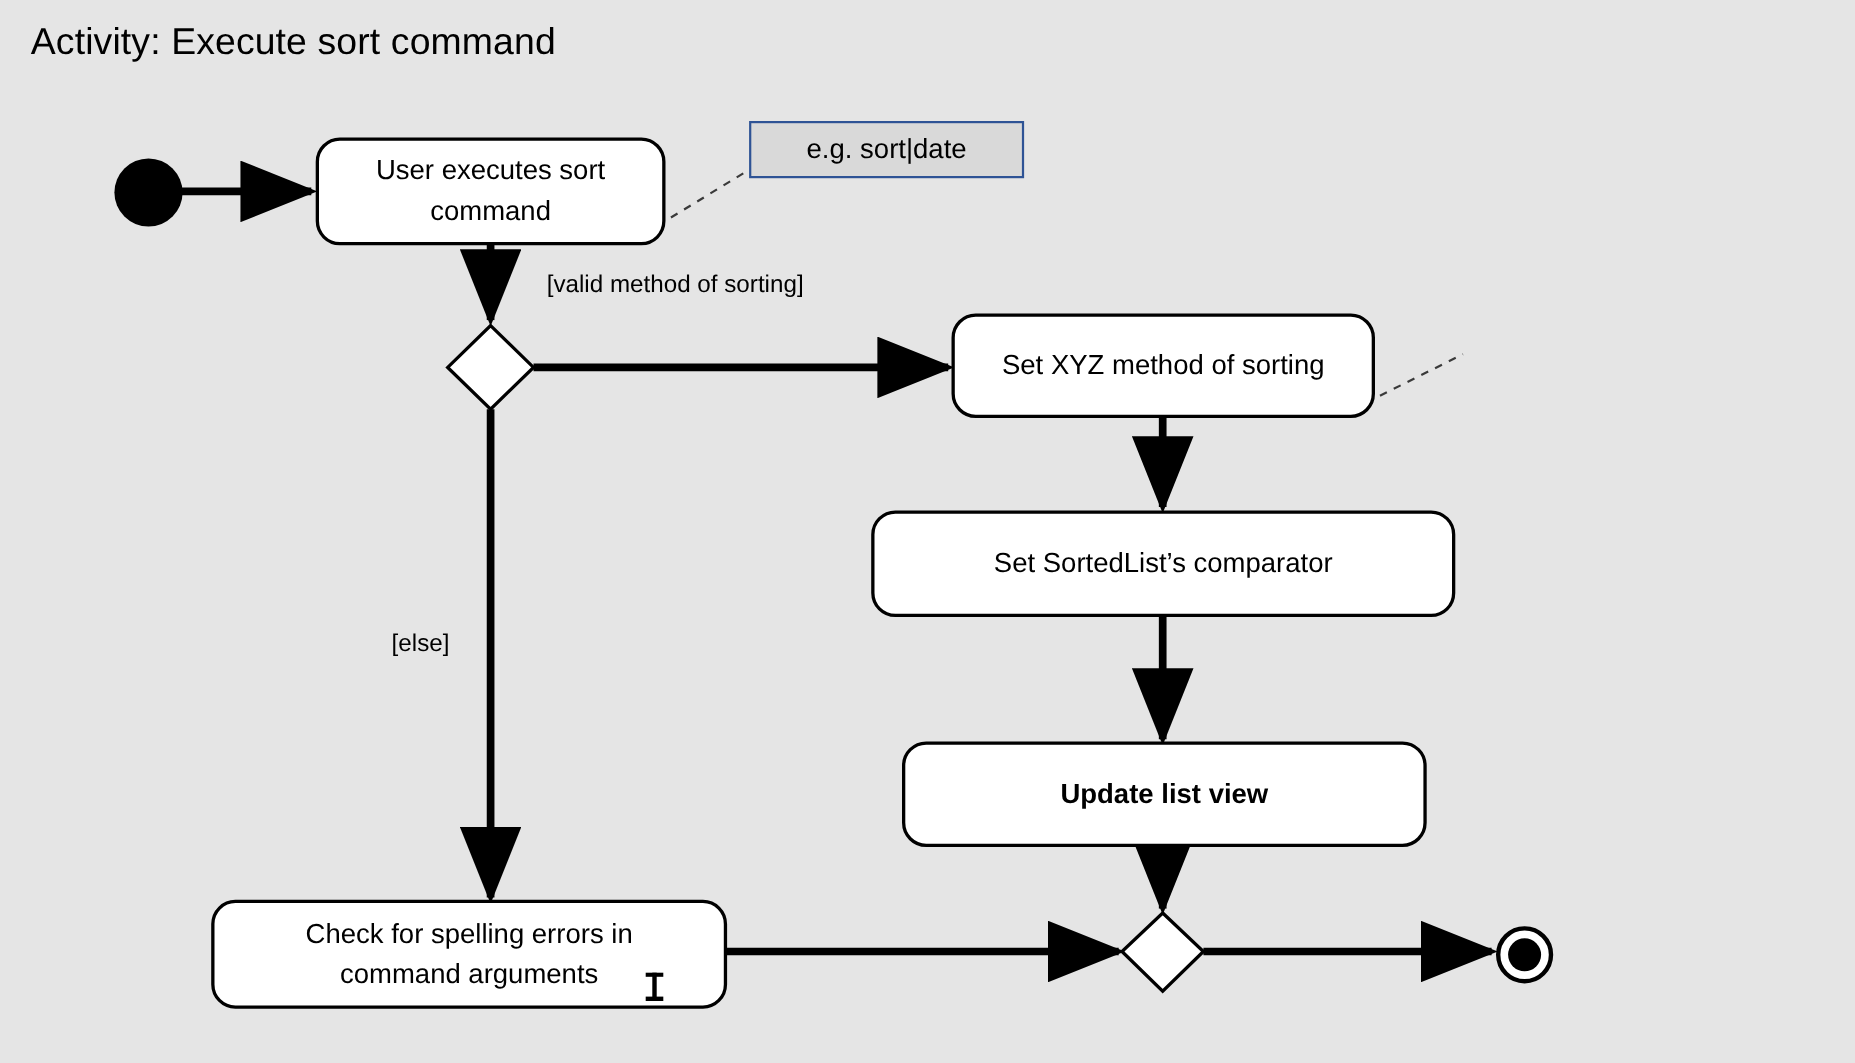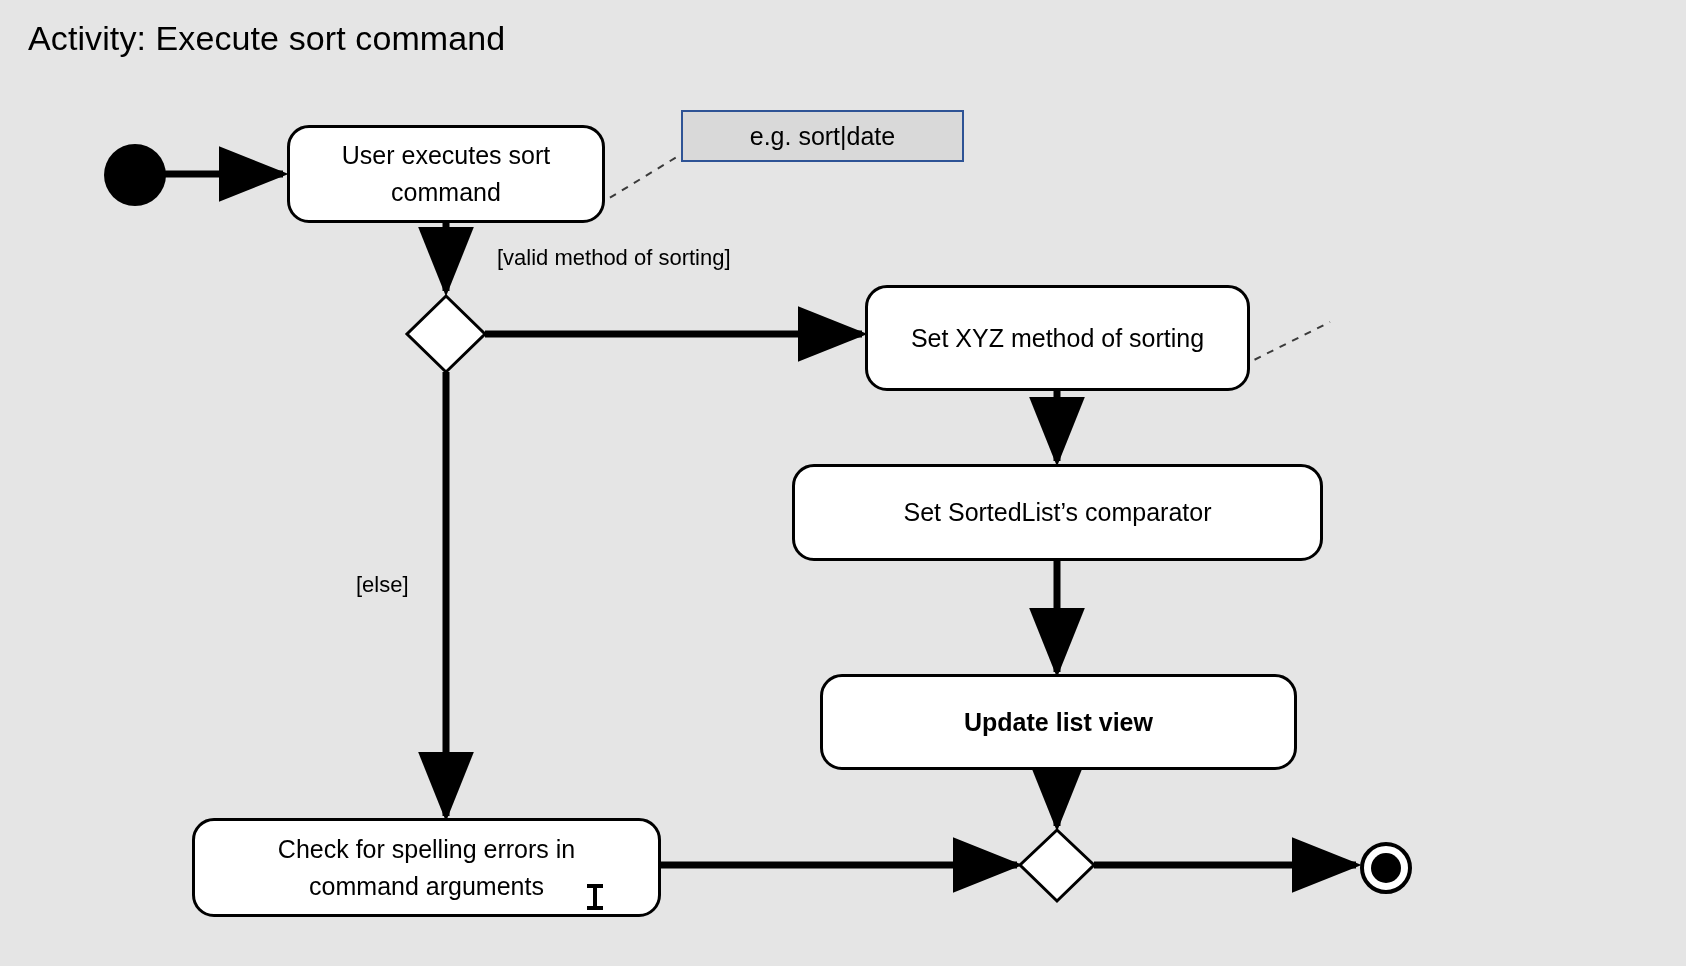--- a/index.html
+++ b/index.html
@@ -162,21 +162,21 @@
     <line x1="1242" y1="366" x2="1330" y2="322" stroke="#3a3a3a" stroke-width="2" stroke-dasharray="7,7"></line>
   </svg>
 
   <div class="initial-node" style="left:104px; top:144px; width:62px; height:62px;"></div>
 
   <div class="action" style="left:287px; top:125px; width:318px; height:98px;">
     <span class="label">User executes sort
 command</span>
   </div>
 
-  <div class="action" style="left:865px; top:285px; width:385px; height:106px;">
+  <div class="action" style="left:865px; top:285px; width:385px; height:95px;">
     <span class="label">Set XYZ method of sorting</span>
   </div>
 
   <div class="action" style="left:792px; top:464px; width:531px; height:97px;">
     <span class="label">Set SortedList’s comparator</span>
   </div>
 
   <div class="action" style="left:820px; top:674px; width:477px; height:96px;font-weight:bold;">
     <span class="label">Update list view</span>
   </div>
@@ -189,21 +189,21 @@
   <svg class="caret-artifact" style="left:586px; top:884px;" viewBox="0 0 18 26" xmlns="http://www.w3.org/2000/svg">
     <rect x="7" y="0" width="4" height="26" fill="#000000"></rect>
     <rect x="1" y="0" width="16" height="4" fill="#000000"></rect>
     <rect x="1" y="22" width="16" height="4" fill="#000000"></rect>
   </svg>
 
   <div class="final-node" style="left:1360px; top:842px; width:52px; height:52px;">
     <div class="final-core"></div>
   </div>
 
-  <div class="note" style="left:681px; top:110px; width:283px; height:52px;">
+  <div class="note" style="left:681px; top:110px; width:250px; height:52px;">
     <span class="label">e.g. sort|date</span>
   </div>
 
 
   <div class="guard" style="left:497px; top:242px;">[valid method of sorting]</div>
 
   <div class="guard" style="left:356px; top:569px;">[else]</div>
 
 </div>
 

